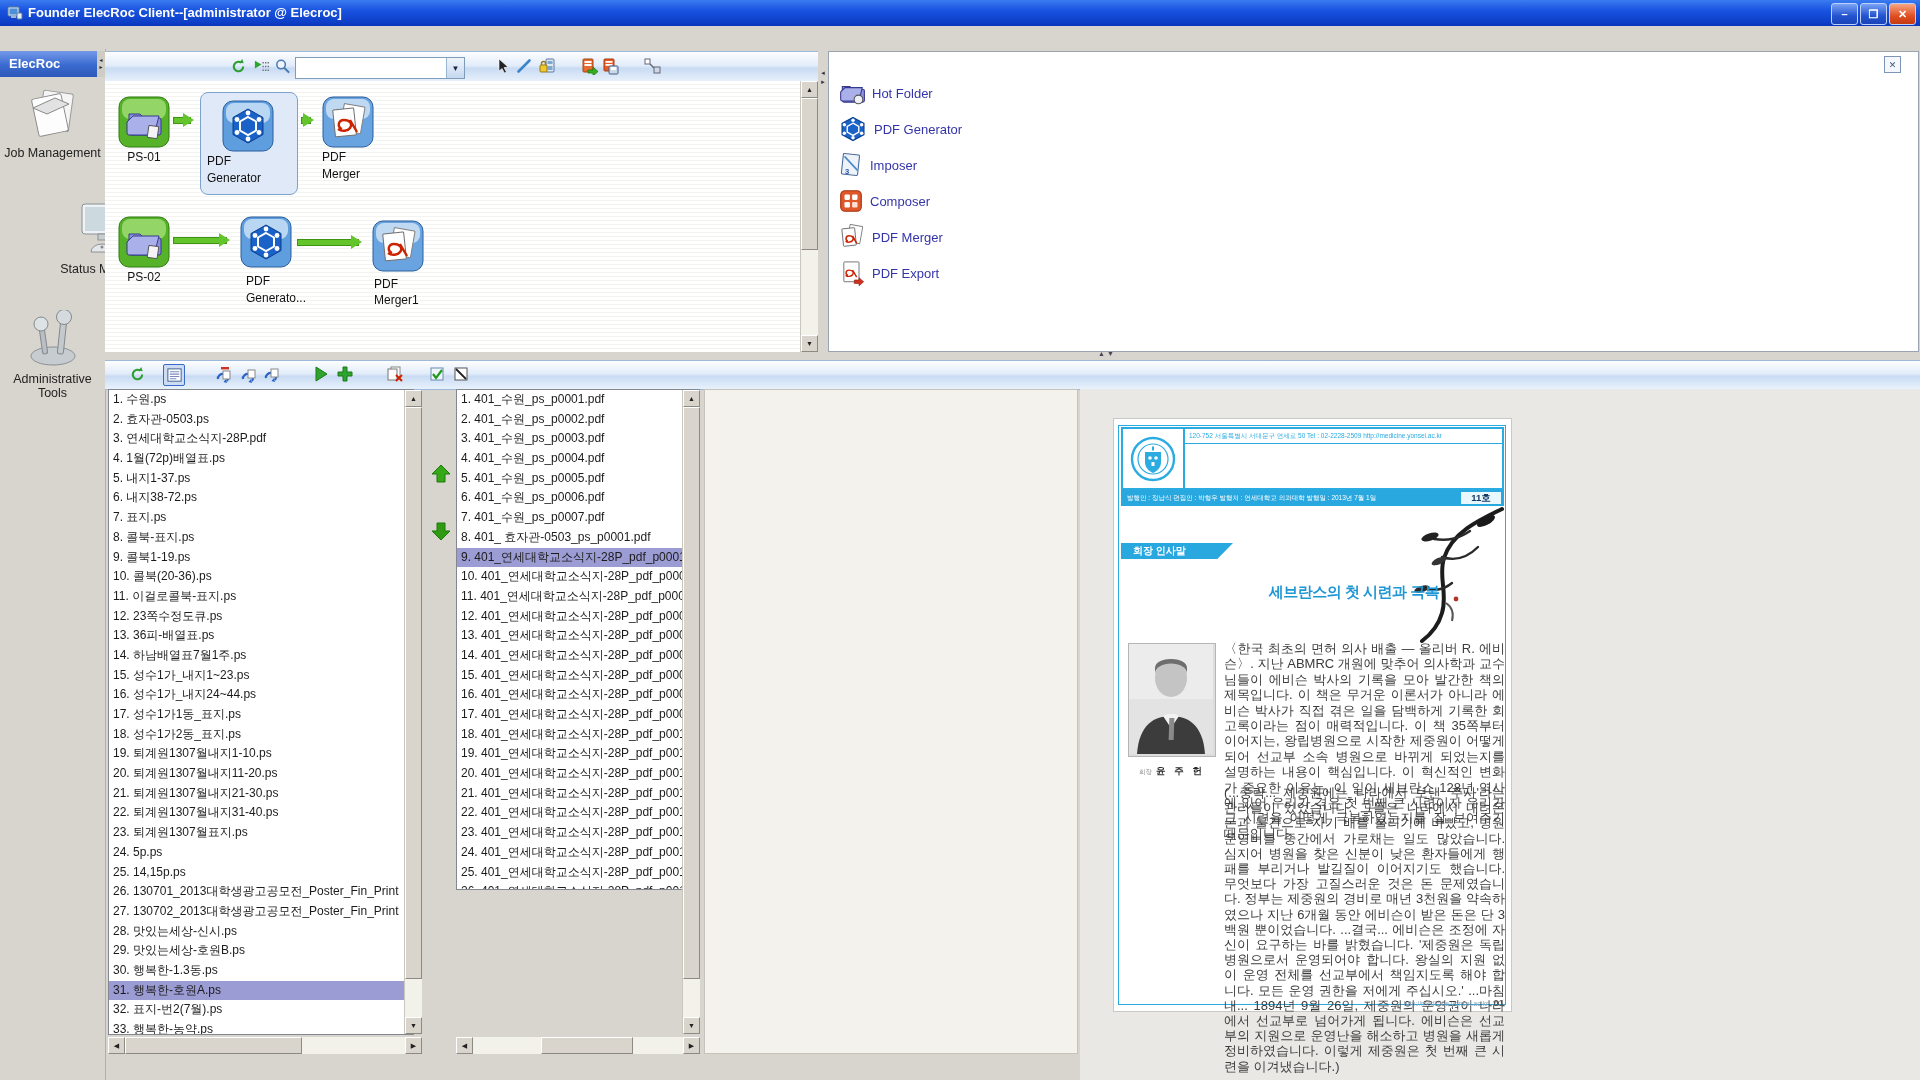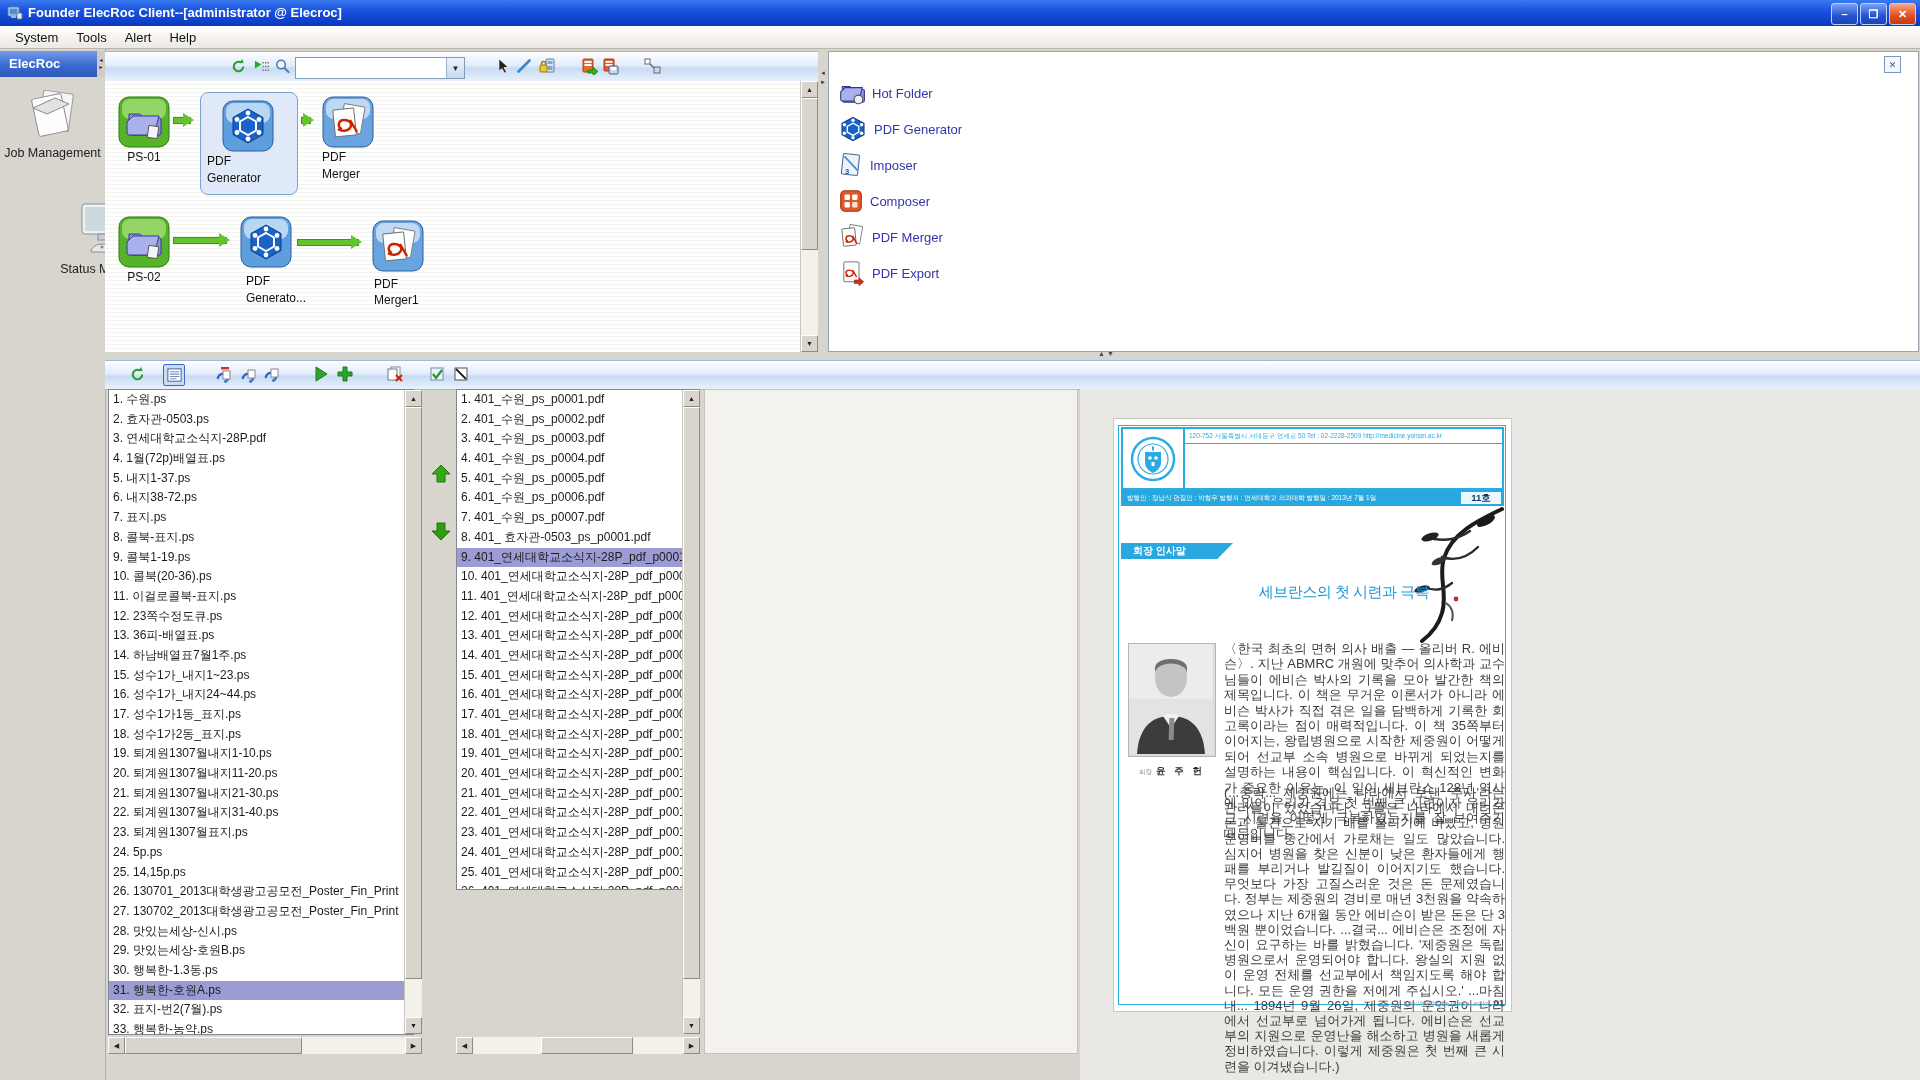--- a/index.html
+++ b/index.html
@@ -85,22 +85,22 @@
   .phead-right{flex:1;overflow:hidden;}
   .paddr{font-size:6.5px;color:#2aabe2;border-bottom:1px solid #2aabe2;padding:3px 4px 2px;white-space:nowrap;}
   .pmast{font-size:25px;font-weight:bold;color:#29a8e0;text-align:center;letter-spacing:-1px;margin-top:3px;white-space:nowrap;}
   .pbar{position:absolute;left:7px;top:71px;width:383px;height:16px;background:#29a8e0;color:#fff;
     font-size:6.5px;line-height:16px;padding-left:6px;box-sizing:border-box;white-space:nowrap;}
   .pissue{position:absolute;right:3px;top:2px;width:40px;height:12px;background:#eaf7fd;color:#123a66;
     font-size:9.5px;font-weight:bold;text-align:center;line-height:12px;}
   .pribbon{position:absolute;left:7px;top:124px;width:112px;height:16px;background:#29a8e0;color:#fff;
     font-size:10px;font-weight:bold;line-height:16px;padding-left:12px;box-sizing:border-box;
     clip-path:polygon(0 0,100% 0,86% 100%,0 100%);}
-  .ptitle{position:absolute;left:118px;top:164px;width:224px;text-align:center;font-size:15px;
-    font-weight:normal;color:#1f97d4;letter-spacing:-0.5px;}
+  .ptitle{position:absolute;left:128px;top:164px;width:224px;text-align:center;font-size:15px;
+    font-weight:bold;color:#1f97d4;letter-spacing:-0.5px;}
   .pphoto{position:absolute;left:14px;top:224px;width:86px;height:112px;border:1px solid #b5b5b5;background:#ddd;}
   .pcap{position:absolute;left:8px;top:341px;width:100px;text-align:center;white-space:nowrap;}
   .pcap .role{font-size:6.5px;color:#888;margin-right:4px;}
   .pcap .name{font-size:9.5px;font-weight:bold;color:#2b2b2b;letter-spacing:3px;}
   .ppara{position:absolute;left:110px;width:281px;font-size:13px;color:#3c3c3c;text-align:justify;}
   .pfoot{position:absolute;left:180px;top:573px;width:210px;text-align:right;}
   .pfoot .url{font-size:7px;color:#8fa3b5;}
   .pfoot .no{font-size:9.5px;font-weight:bold;color:#555;margin-left:5px;}
   .ink{position:absolute;left:268px;top:84px;}
 </style>
@@ -117,27 +117,20 @@
       <rect x="10" y="8" width="5" height="6" rx="1" fill="#e8eef6" stroke="#5a7ba0"></rect>
     </svg>
     <div class="abs title-text">Founder ElecRoc Client--[administrator @ Elecroc]</div>
     <div class="abs win-btns">
       <div class="win-btn">–</div>
       <div class="win-btn">❐</div>
       <div class="win-btn close">✕</div>
     </div>
   </div>
 
-  <div class="abs menubar">
-
-  <span class="menu-item row0">System</span>
-      <span class="menu-item row0">Tools</span>
-      <span class="menu-item row0">Alert</span>
-      <span class="menu-item row0">Help</span>
-    </div>
 
   <div class="abs sidebar"></div>
   <div class="abs sb-header">ElecRoc</div>
   <div class="abs sb-header-arrows">
       <span>◂</span>
       <span>▸</span>
     </div>
 
   <div class="abs" style="left:0;top:86px;width:105px;text-align:center;">
     <svg width="52" height="56" viewBox="0 0 52 56">
@@ -152,20 +145,30 @@
     <svg width="54" height="58" viewBox="0 0 54 58">
       <rect x="8" y="4" width="40" height="30" rx="3" fill="#eef2f4" stroke="#8a9094"></rect>
       <rect x="11" y="7" width="34" height="24" fill="#ccd9de"></rect>
       <rect x="24" y="34" width="8" height="6" fill="#c9ced1" stroke="#8a9094"></rect>
       <path d="M17 52 a11 8 0 0 1 22 0 z" fill="#e4e8ea" stroke="#8a9094"></path>
       <circle cx="28" cy="47" r="1.5" fill="#888"></circle>
     </svg>
     <div class="sb-label">Status Monitor</div>
   </div>
 
+  <div class="abs" style="left:0;top:310px;width:105px;text-align:center;">
+    <svg width="56" height="58" viewBox="0 0 56 58">
+      <ellipse cx="28" cy="46" rx="22" ry="9" fill="#c7ccd0" stroke="#8a9094"></ellipse>
+      <rect x="16" y="18" width="5" height="26" rx="2" fill="#b9bfc4" stroke="#84898d" transform="rotate(-8 18 31)"></rect>
+      <rect x="34" y="10" width="6" height="34" rx="2" fill="#c3c9cd" stroke="#84898d" transform="rotate(6 37 27)"></rect>
+      <circle cx="16" cy="14" r="7" fill="#dde2e5" stroke="#84898d"></circle>
+      <circle cx="39" cy="7" r="7.5" fill="#d4dade" stroke="#84898d"></circle>
+    </svg>
+    <div class="sb-label">Administrative Tools</div>
+  </div>
 
   <div class="abs tbar" style="left:105px;top:51px;width:713px;height:30px;">
     <div class="ticon" style="left:123px;top:4px;">
       <svg width="17" height="17" viewBox="0 0 18 18">
           <path d="M14 9a5 5 0 1 1-2.2-4.1" stroke="#2e9e2e" stroke-width="2.2" fill="none"></path>
           <path d="M13 1l1.5 4.5L10 5z" fill="#2e9e2e"></path>
         </svg>
     </div>
     <div class="ticon" style="left:146px;top:4px;">
       <svg width="17" height="17" viewBox="0 0 18 18">

